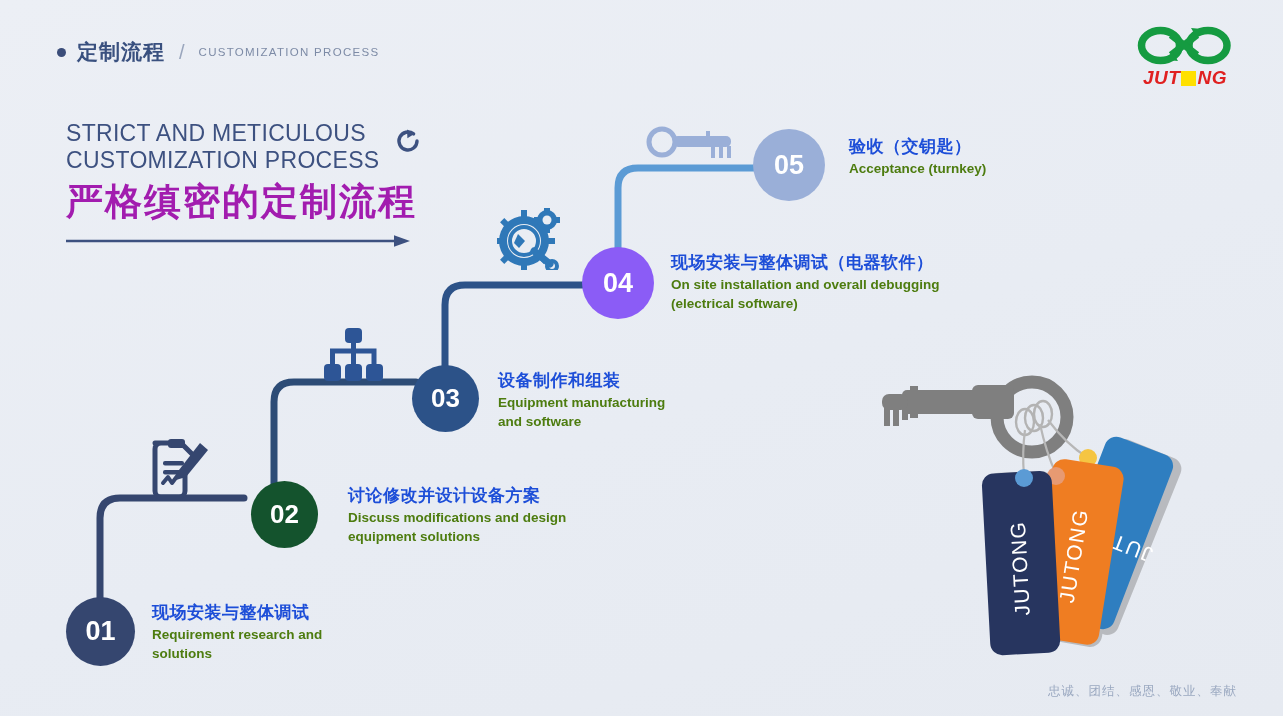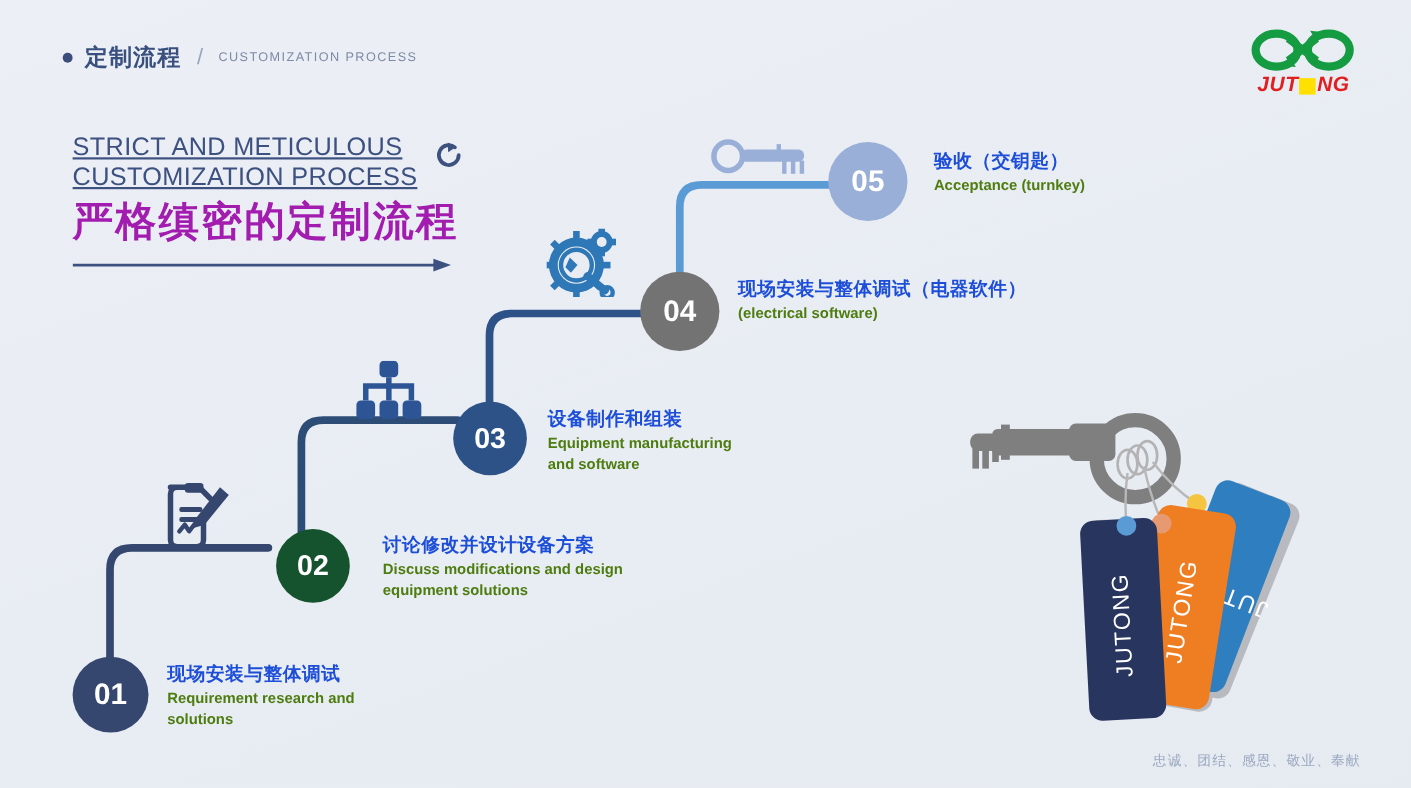--- a/index.html
+++ b/index.html
@@ -19,36 +19,36 @@
 
   
   .logo{ position:absolute; right:45px; top:22px; width:106px; text-align:center; }
   .logo-mark{ width:106px; height:44px; display:block; }
   .logo-word{ position:relative; display:inline-flex; align-items:center; margin-top:1px; }
   .logo-word span{ font-size:19px; font-weight:bold; font-style:italic; color:#e02020; letter-spacing:0.5px; }
   .logo-sq{ width:15px; height:15px; background:#ffe000; display:inline-block; margin:0 1px; }
 
   
   .title{ position:absolute; left:66px; top:120px; }
-  .title-en{ font-size:23px; line-height:27px; color:#3d5180; letter-spacing:0.3px;text-decoration:underline; }
+  .title-en{ font-size:23px; line-height:27px; color:#3d5180; letter-spacing:0.3px; }
   .title-en-row{ display:flex; align-items:flex-start; gap:14px; }
   .refresh-ico{ margin-top:6px; }
   .title-cn{ font-size:37px; font-weight:bold; color:#a21caf; letter-spacing:2px; margin-top:6px; line-height:44px; }
   .title-rule{ margin-top:9px; }
 
   
   .layer{ position:absolute; left:0; top:0; width:1283px; height:716px; pointer-events:none; }
 
   
   .node{ position:absolute; border-radius:50%; display:flex; align-items:center;
          justify-content:center; color:#fff; font-weight:bold; }
   .n01{ left:66px; top:597px; width:69px; height:69px; background:#35466f; font-size:27px; }
   .n02{ left:251px; top:481px; width:67px; height:67px; background:#14532d; font-size:26px; }
   .n03{ left:412px; top:365px; width:67px; height:67px; background:#2c5288; font-size:26px; }
-  .n04{ left:582px; top:247px; width:72px; height:72px; background:#737373; font-size:27px; }
+  .n04{ left:582px; top:247px; width:72px; height:72px; background:#8b5cf6; font-size:27px; }
   .n05{ left:753px; top:129px; width:72px; height:72px; background:#9aafd8; font-size:27px; }
 
   
   .lbl{ position:absolute; }
   .lbl .cn{ font-size:17px; font-weight:bold; color:#1d4ed8; letter-spacing:0.5px; line-height:23px; }
   .lbl .en{ font-size:13.5px; color:#4d7c0f; line-height:17px; margin-top:2px;font-weight:bold; }
   .l01{ left:152px; top:601px; }
   .l02{ left:348px; top:484px; }
   .l03{ left:498px; top:369px; }
   .l04{ left:671px; top:251px; }
@@ -143,20 +143,21 @@
   <div class="en">Discuss modifications and design</div>
   <div class="en">equipment solutions</div>
 </div>
 <div class="lbl l03">
   <div class="cn">设备制作和组装</div>
   <div class="en">Equipment manufacturing</div>
   <div class="en">and software</div>
 </div>
 <div class="lbl l04">
   <div class="cn">现场安装与整体调试（电器软件）</div>
+  <div class="en">On site installation and overall debugging</div>
   <div class="en">(electrical software)</div>
 </div>
 <div class="lbl l05">
   <div class="cn">验收（交钥匙）</div>
   <div class="en">Acceptance (turnkey)</div>
 </div>
 
 <div class="pico i-doc">
   <svg width="62" height="64" viewBox="0 0 62 64">
     <path d="M7 8 h26 l12 12 v8 l-8 8 v20 a6 6 0 0 1 -6 6 H13 a6 6 0 0 1 -6 -6 V14 a6 6 0 0 1 6 -6 z" fill="none" stroke="#35466f" stroke-width="5" stroke-linejoin="round"></path>

